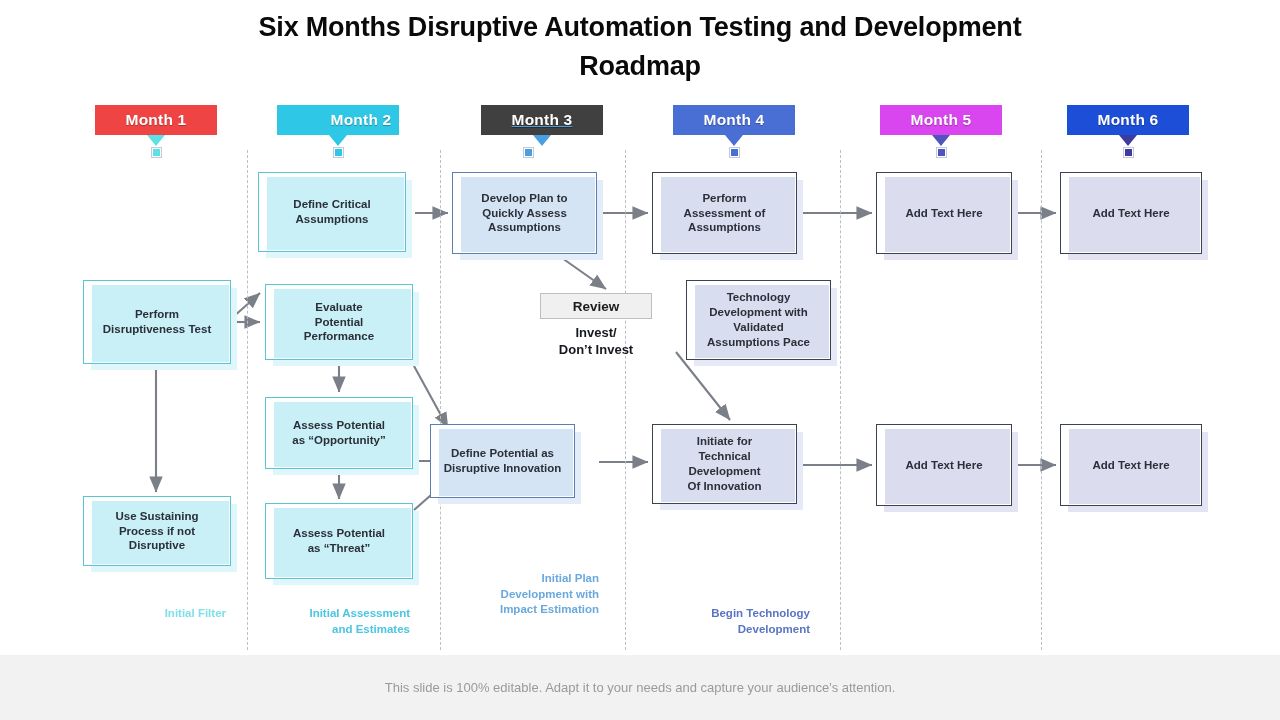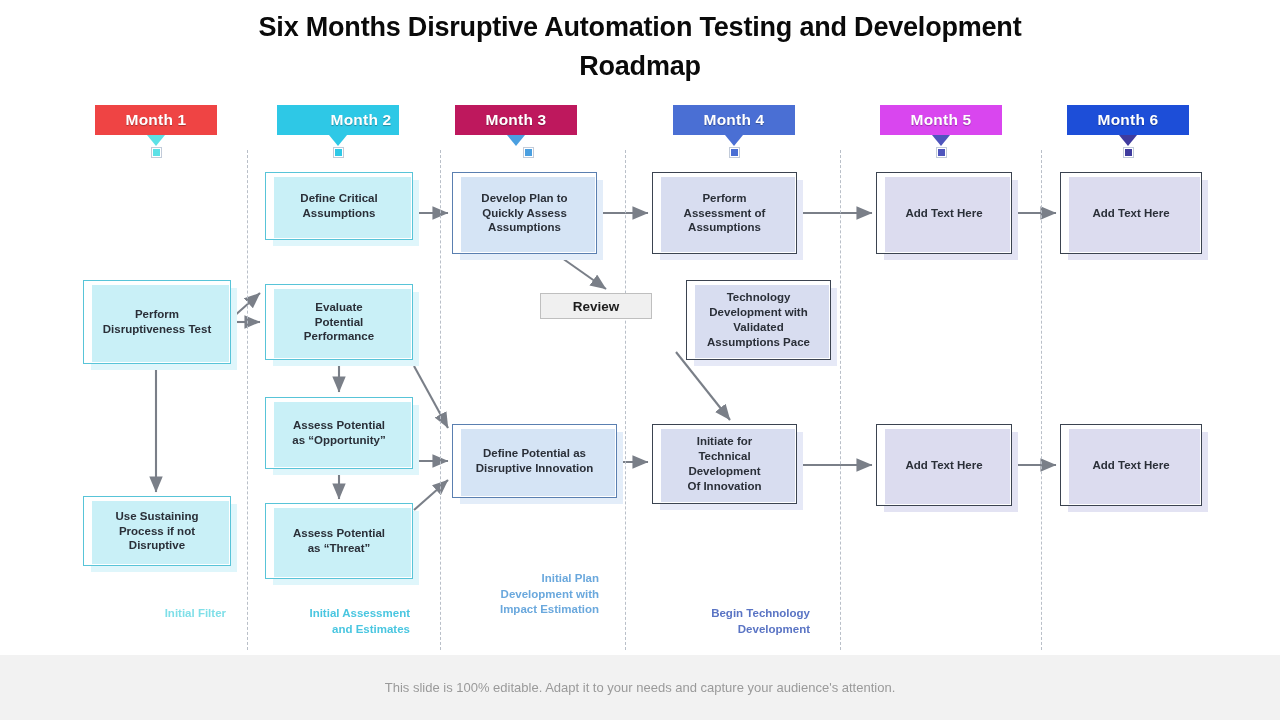--- a/index.html
+++ b/index.html
@@ -157,21 +157,21 @@
       <div class="month" style="left: 95px; top: 105px; background: #ef4444; color: rgb(92, 225, 230);">
         <span style="color: rgb(255, 255, 255); position: relative; z-index: 2;">Month 1</span>
         <span class="tail"></span>
       </div>
       <div class="mdot" style="left: 152px; top: 148px; background: rgb(92, 225, 230);"></div>
       <div class="month" style="left: 277px; top: 105px; background: rgb(46, 200, 230); color: rgb(46, 200, 230);">
         <span style="color: rgb(255, 255, 255); position: relative; z-index: 2; padding-left: 46px;">Month 2</span>
         <span class="tail"></span>
       </div>
       <div class="mdot" style="left: 334px; top: 148px; background: rgb(46, 200, 230);"></div>
-      <div class="month" style="left: 455px; top: 105px; background: #be185d; color: rgb(74, 159, 224);">
+      <div class="month" style="left: 481px; top: 105px; background: #404040; color: rgb(74, 159, 224); text-decoration: underline;">
         <span style="color: rgb(255, 255, 255); position: relative; z-index: 2;">Month 3</span>
         <span class="tail"></span>
       </div>
       <div class="mdot" style="left: 524px; top: 148px; background: rgb(74, 159, 224);"></div>
       <div class="month" style="left: 673px; top: 105px; background: rgb(74, 111, 212); color: rgb(74, 111, 212);">
         <span style="color: rgb(255, 255, 255); position: relative; z-index: 2;">Month 4</span>
         <span class="tail"></span>
       </div>
       <div class="mdot" style="left: 730px; top: 148px; background: rgb(74, 111, 212);"></div>
       <div class="month" style="left: 880px; top: 105px; background: #d946ef; color: rgb(79, 85, 189);">
@@ -194,21 +194,21 @@
 Disruptiveness Test</div>
       </div>
       <div class="node cyan" style="left: 83px; top: 496px; width: 148px; height: 70px;">
         <div class="shadow" style="background: rgb(223, 246, 251);"></div>
         <div class="frame"></div>
         <div class="fill" style="background: rgb(201, 240, 247);"></div>
         <div class="lbl">Use Sustaining
 Process if not
 Disruptive</div>
       </div>
-      <div class="node cyan" style="left: 265px; top: 172px; width: 148px; height: 68px;">
+      <div class="node cyan" style="left: 258px; top: 172px; width: 148px; height: 80px;">
         <div class="shadow" style="background: rgb(223, 246, 251);"></div>
         <div class="frame"></div>
         <div class="fill" style="background: rgb(201, 240, 247);"></div>
         <div class="lbl">Define Critical
 Assumptions</div>
       </div>
       <div class="node cyan" style="left: 265px; top: 284px; width: 148px; height: 76px;">
         <div class="shadow" style="background: rgb(223, 246, 251);"></div>
         <div class="frame"></div>
         <div class="fill" style="background: rgb(201, 240, 247);"></div>
@@ -231,21 +231,21 @@
 as “Threat”</div>
       </div>
       <div class="node blue" style="left: 452px; top: 172px; width: 145px; height: 82px;">
         <div class="shadow" style="background: rgb(227, 237, 249);"></div>
         <div class="frame"></div>
         <div class="fill" style="background: rgb(213, 228, 245);"></div>
         <div class="lbl">Develop Plan to
 Quickly Assess
 Assumptions</div>
       </div>
-      <div class="node blue" style="left: 452px; top: 424px; width: 145px; height: 74px; padding-left: 20px;">
+      <div class="node blue" style="left: 430px; top: 424px; width: 145px; height: 74px;">
         <div class="shadow" style="background: rgb(227, 237, 249);"></div>
         <div class="frame"></div>
         <div class="fill" style="background: rgb(213, 228, 245);"></div>
         <div class="lbl">Define Potential as
 Disruptive Innovation</div>
       </div>
       <div class="node dark" style="left: 652px; top: 172px; width: 145px; height: 82px;">
         <div class="shadow" style="background: rgb(230, 233, 247);"></div>
         <div class="frame"></div>
         <div class="fill" style="background: rgb(216, 221, 240);"></div>
@@ -293,20 +293,22 @@
         <div class="shadow" style="background: rgb(227, 227, 243);"></div>
         <div class="frame"></div>
         <div class="fill" style="background: rgb(220, 220, 239);"></div>
         <div class="lbl">Add  Text Here</div>
       </div>
     </div>
 
   <div class="review" style="left: 540px; top: 293px; width: 112px; height: 26px;">
     <span>Review</span>
   </div>
+  <div class="reviewsub" style="left: 526px; top: 325px; width: 140px;">Invest/
+Don’t Invest</div>
 
   <div id="phases">
       <div class="phase" style="left: 84px; top: 606px; width: 142px; color: rgb(127, 223, 232);">Initial Filter</div>
       <div class="phase" style="left: 266px; top: 606px; width: 144px; color: rgb(73, 198, 224);">Initial Assessment
 and Estimates</div>
       <div class="phase" style="left: 453px; top: 571px; width: 146px; color: rgb(106, 168, 221);">Initial Plan
 Development with
 Impact Estimation</div>
       <div class="phase" style="left: 660px; top: 606px; width: 150px; color: rgb(90, 116, 196);">Begin Technology
 Development</div>

